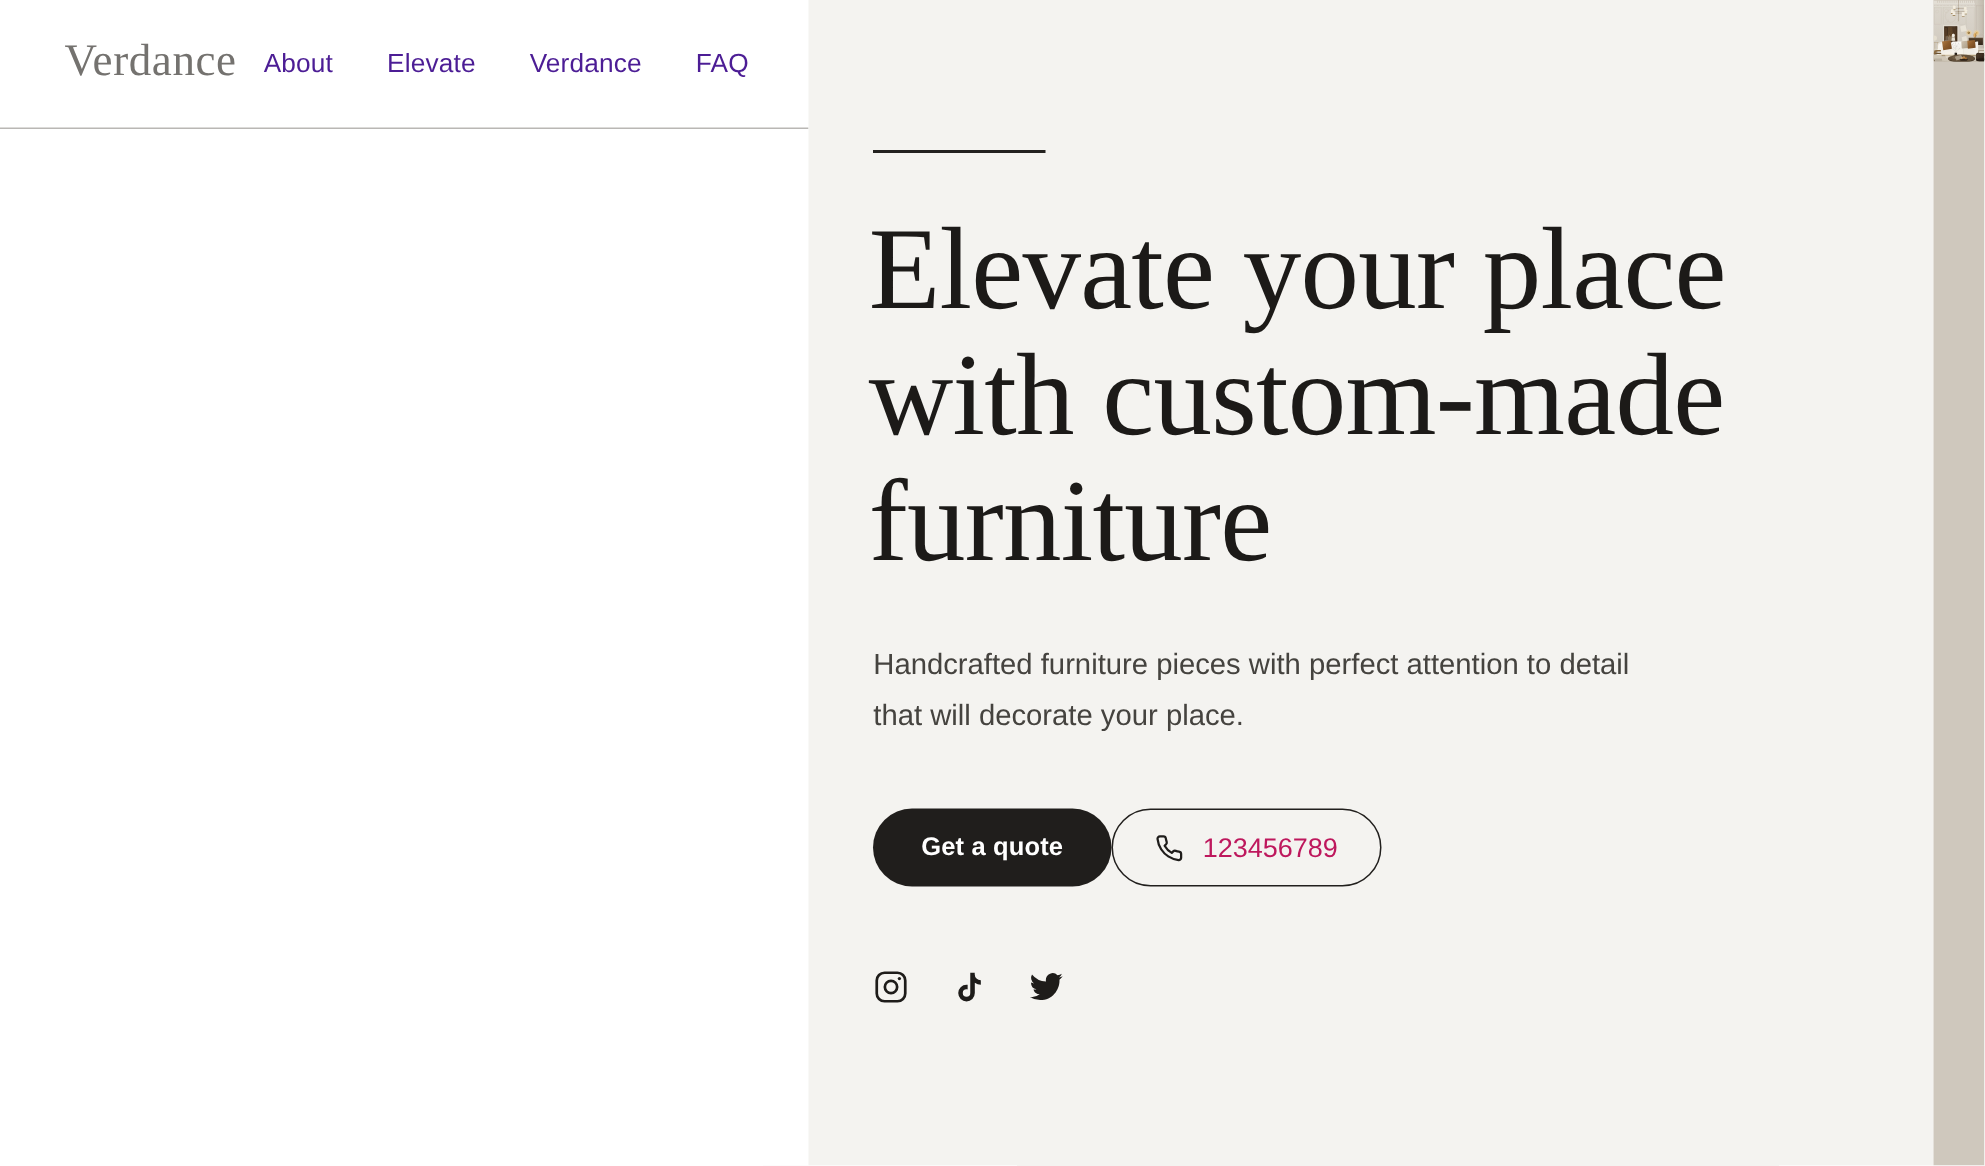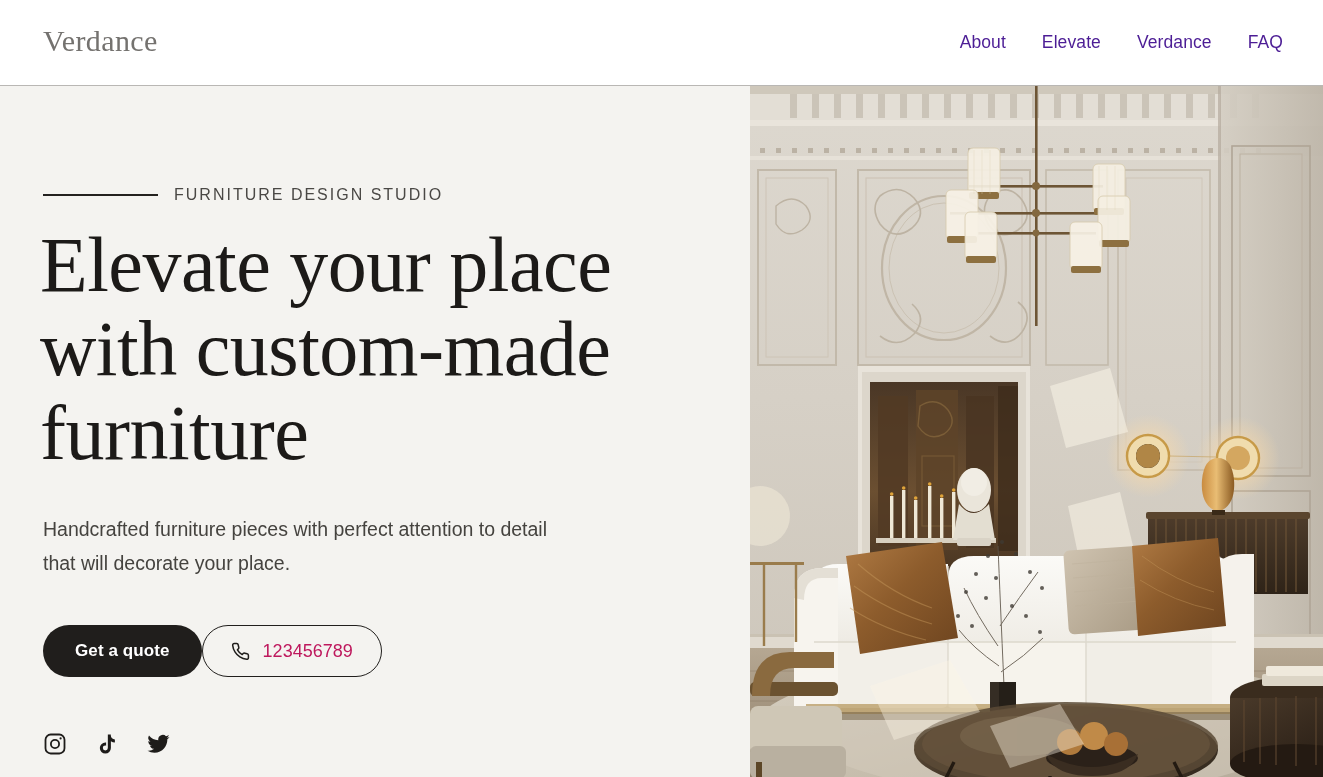--- a/index.html
+++ b/index.html
@@ -3,21 +3,21 @@
 <meta charset="utf-8">
 <title>Verdance — Furniture Design Studio</title>
 <style>
   * { margin:0; padding:0; box-sizing:border-box; }
   html, body {
     width:1323px; height:777px;
     overflow:hidden;
     background:#ffffff;
     font-family:"Liberation Sans", sans-serif;
   }
-  .page { position:relative; width:1323px; height:777px; display:flex; flex-direction:column; }
+  .page { position:relative; width:1323px; height:777px; display:flex; flex-direction:row; }
 
   
   .header {
     height:86px; flex:0 0 86px;
     background:#ffffff;
     border-bottom:1px solid #b9b7b4;
     display:flex; align-items:center; justify-content:space-between;
     padding:0 40px 0 43px;
   }
   .logo {
@@ -120,21 +120,20 @@
       <div class="nav-item">FAQ</div>
     </nav>
   </header>
 
   <section class="hero">
 
     <div class="hero-left">
 
       <div class="eyebrow-row">
         <span class="eyebrow-rule"></span>
-        <span class="eyebrow-text">FURNITURE DESIGN STUDIO</span>
       </div>
 
       <h1 class="headline">Elevate your place with custom-made furniture</h1>
 
       <p class="subcopy">Handcrafted furniture pieces with perfect attention to detail that will decorate your place.</p>
 
       <div class="cta-row">
         <button class="btn-primary">Get a quote</button>
         <button class="btn-secondary">
           <span>

